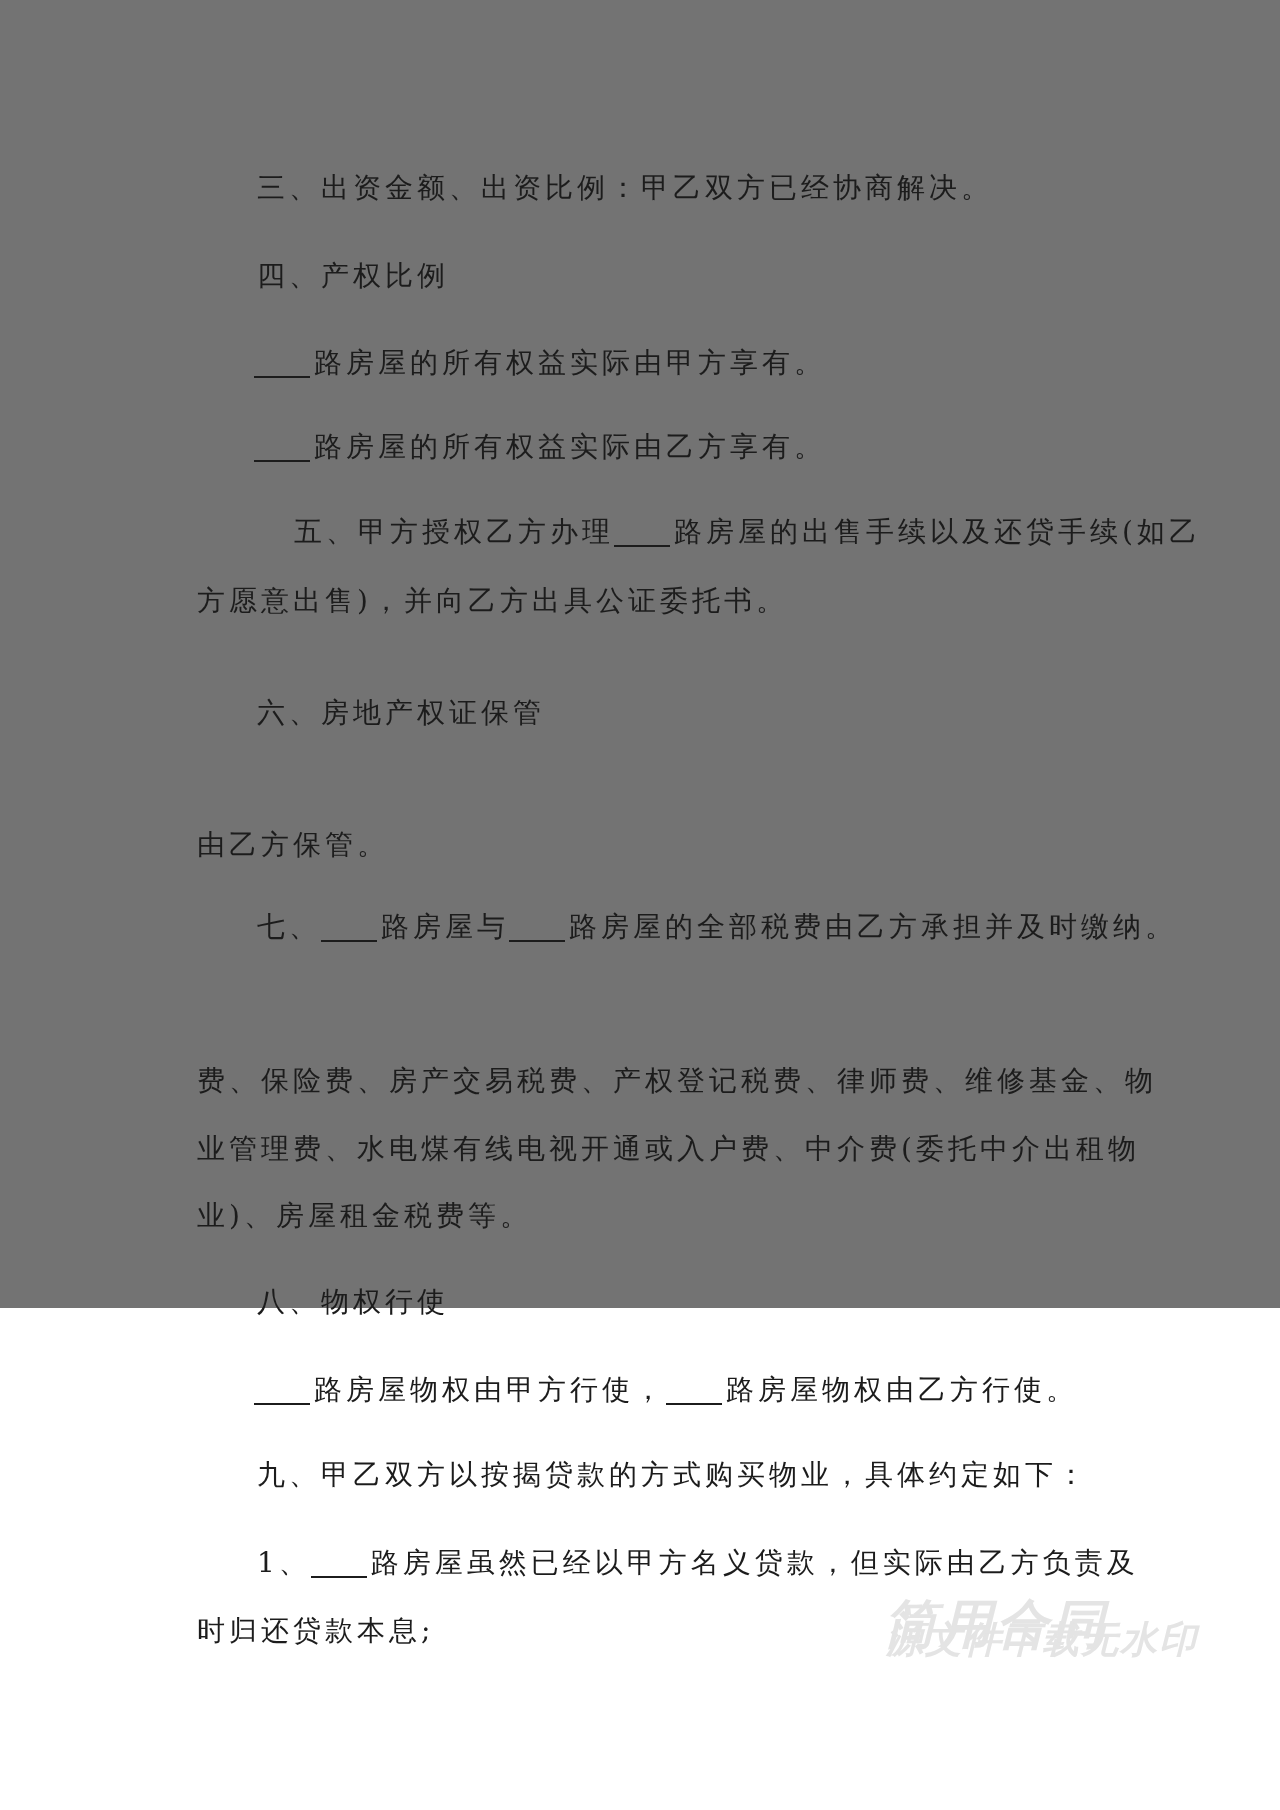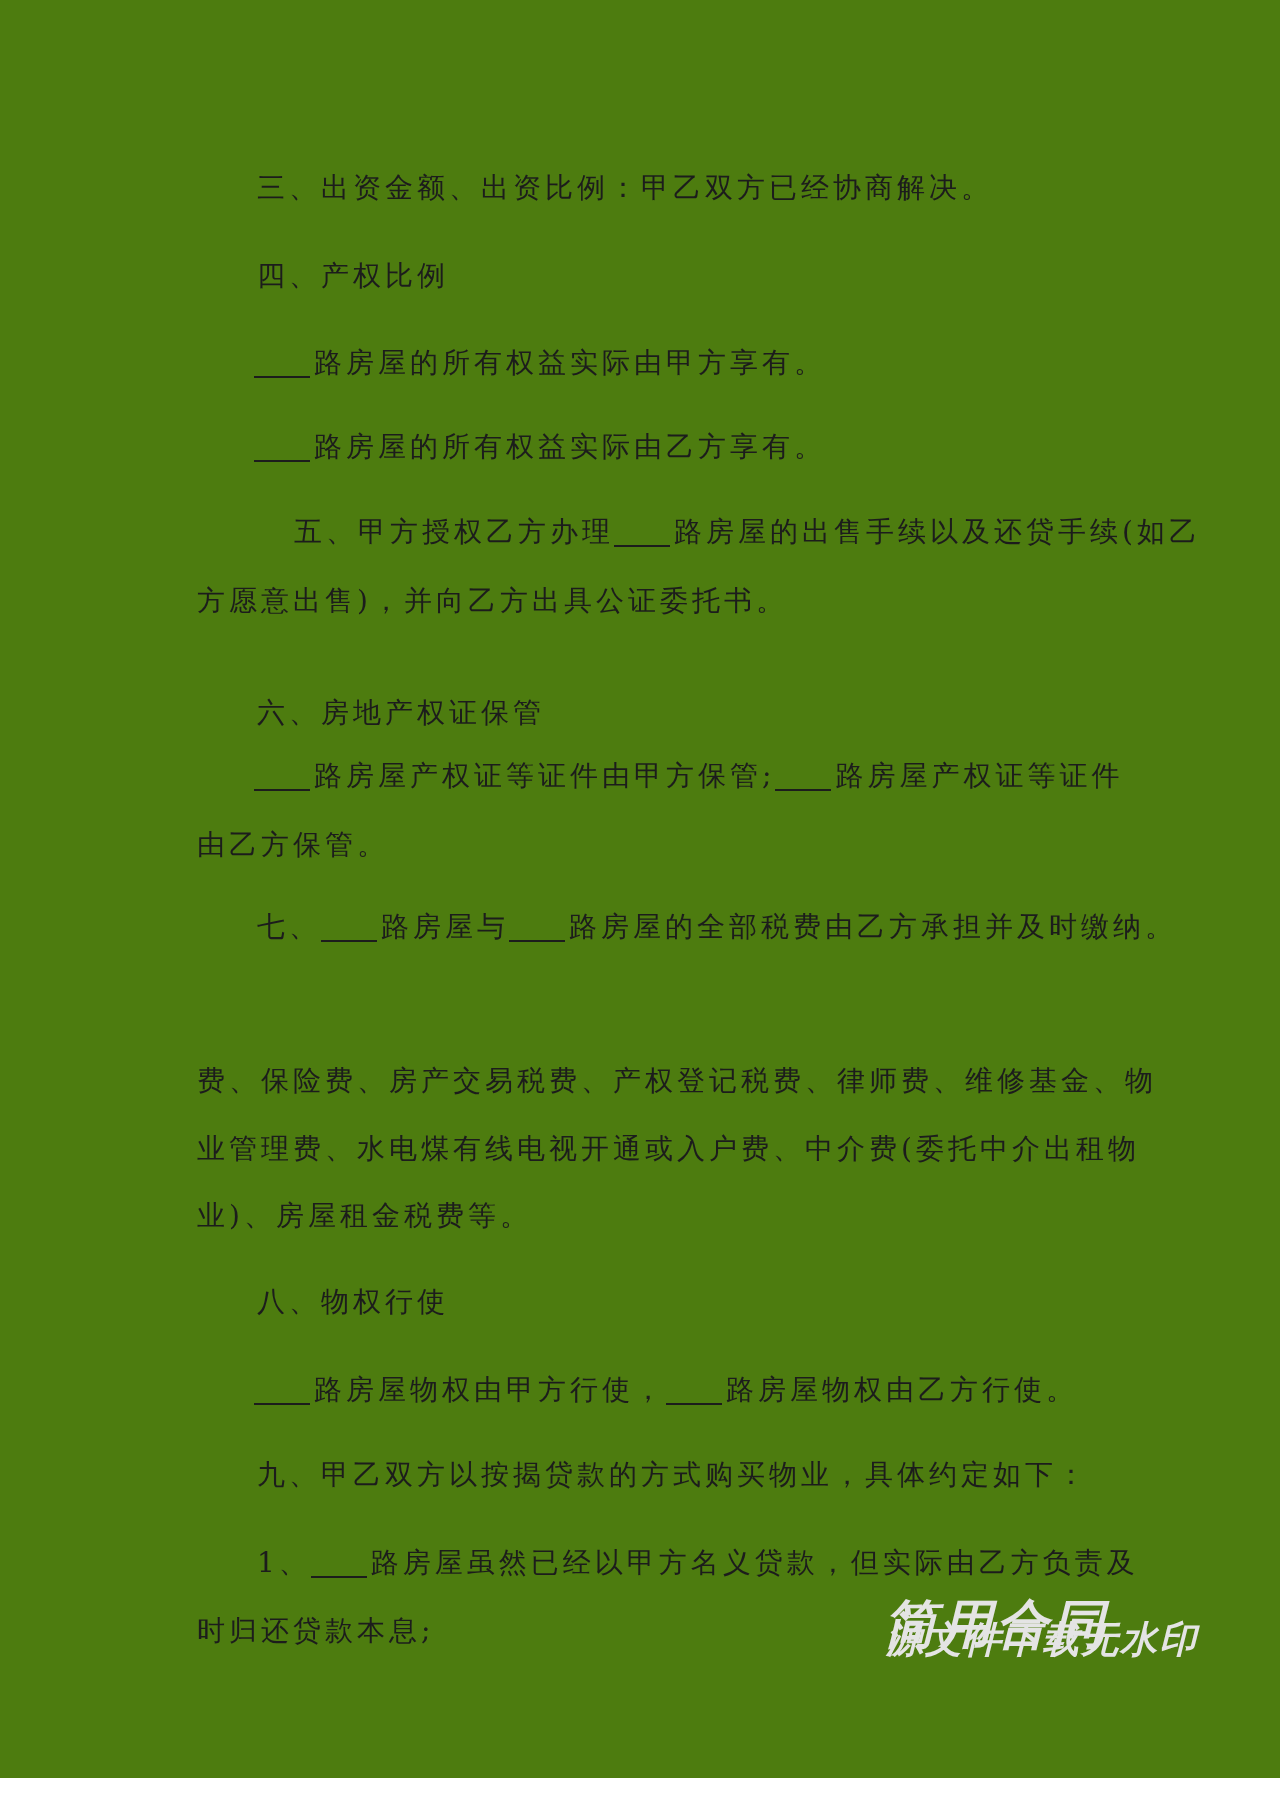--- a/index.html
+++ b/index.html
@@ -12,22 +12,22 @@
     height: 1810px;
     position: relative;
     overflow: hidden;
     font-family: "DejaVu Serif", "Liberation Serif", serif;
     color: #1c1c1c;
   }
   .page {
     position: absolute;
     left: 0; top: 0;
     width: 1280px;
-    height: 1778px;
-    background: #4d7c0f;
+    height: 1308px;
+    background: #737373;
   }
   .line {
     position: absolute;
     white-space: nowrap;
     font-size: 28px;
     line-height: 40px;
     letter-spacing: 4px;
     height: 40px;
   }
   .blank {
@@ -88,23 +88,20 @@
   </div>
 
   <div class="line" style="left:197px;top:581px;">
     <span>方愿意出售)，并向乙方出具公证委托书。</span>
   </div>
 
   <div class="line" style="left:257px;top:668px;margin-top:25px;">
     <span>六、房地产权证保管</span>
   </div>
 
-  <div class="line" style="left:254px;top:756px;">
-    <span class="blank"></span><span>路房屋产权证等证件由甲方保管;</span><span class="blank"></span><span>路房屋产权证等证件</span>
-  </div>
 
   <div class="line" style="left:197px;top:825px;">
     <span>由乙方保管。</span>
   </div>
 
   <div class="line" style="left:257px;top:907px;">
     <span>七、</span><span class="blank"></span><span>路房屋与</span><span class="blank"></span><span>路房屋的全部税费由乙方承担并及时缴纳。</span>
   </div>
 
 

